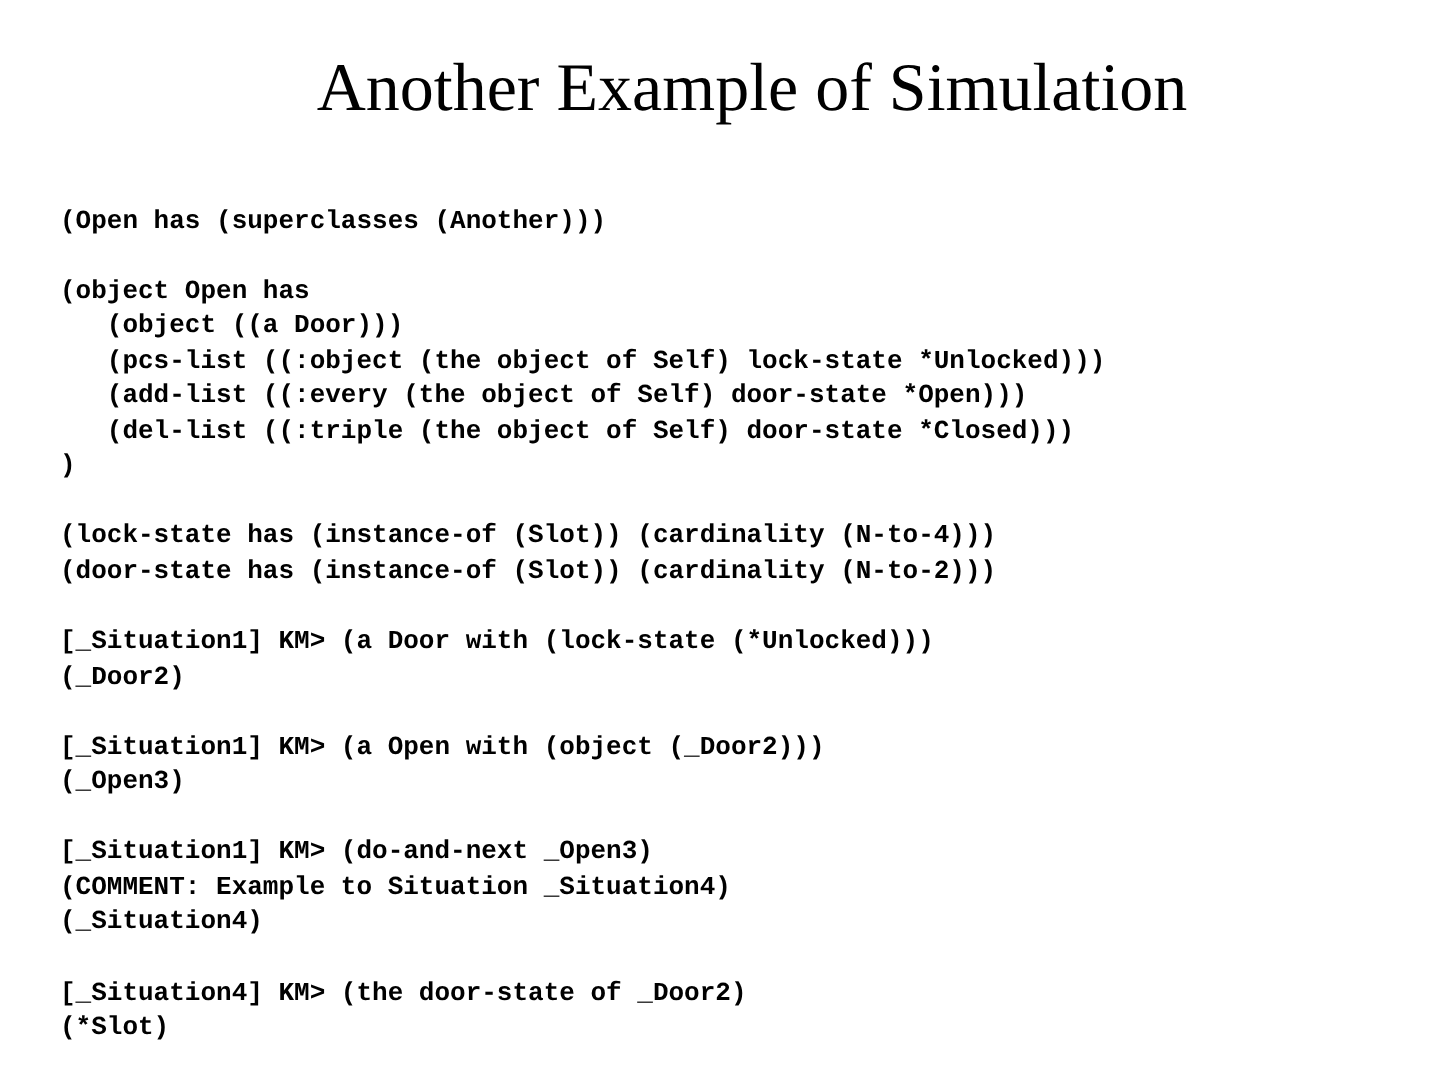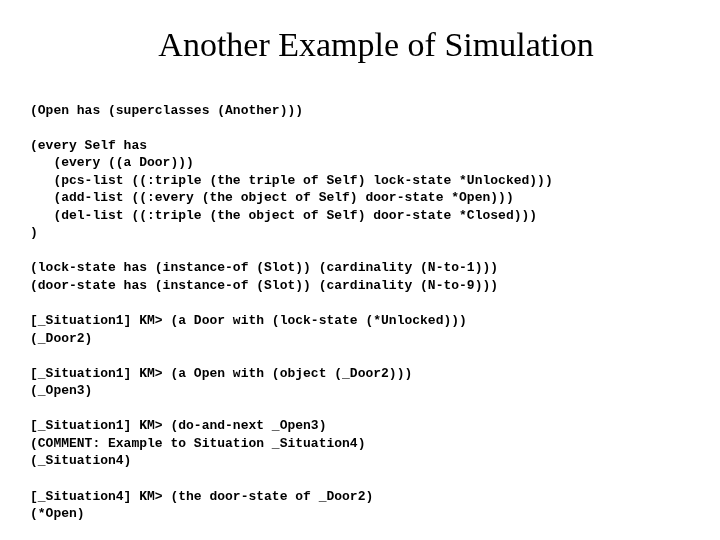--- a/index.html
+++ b/index.html
@@ -34,36 +34,36 @@
   }
 </style>
 </head>
 <body>
 
 <div class="slide">
   <h1 class="title">Another Example of Simulation</h1>
   <div class="code">
 <span>(Open has (superclasses (Another)))</span>
 <span></span>
-<span>(every Self has</span>
-<span>   (every ((a Door)))</span>
-<span>   (pcs-list ((:triple (the triple of Self) lock-state *Unlocked)))</span>
+<span>(object Open has</span>
+<span>   (object ((a Door)))</span>
+<span>   (pcs-list ((:object (the object of Self) lock-state *Unlocked)))</span>
 <span>   (add-list ((:every (the object of Self) door-state *Open)))</span>
 <span>   (del-list ((:triple (the object of Self) door-state *Closed)))</span>
 <span>)</span>
 <span></span>
-<span>(lock-state has (instance-of (Slot)) (cardinality (N-to-1)))</span>
-<span>(door-state has (instance-of (Slot)) (cardinality (N-to-9)))</span>
+<span>(lock-state has (instance-of (Slot)) (cardinality (N-to-4)))</span>
+<span>(door-state has (instance-of (Slot)) (cardinality (N-to-2)))</span>
 <span></span>
 <span>[_Situation1] KM&gt; (a Door with (lock-state (*Unlocked)))</span>
 <span>(_Door2)</span>
 <span></span>
 <span>[_Situation1] KM&gt; (a Open with (object (_Door2)))</span>
 <span>(_Open3)</span>
 <span></span>
 <span>[_Situation1] KM&gt; (do-and-next _Open3)</span>
 <span>(COMMENT: Example to Situation _Situation4)</span>
 <span>(_Situation4)</span>
 <span></span>
 <span>[_Situation4] KM&gt; (the door-state of _Door2)</span>
-<span>(*Open)</span>
+<span>(*Slot)</span>
   </div>
 </div>
 
 </body></html>

